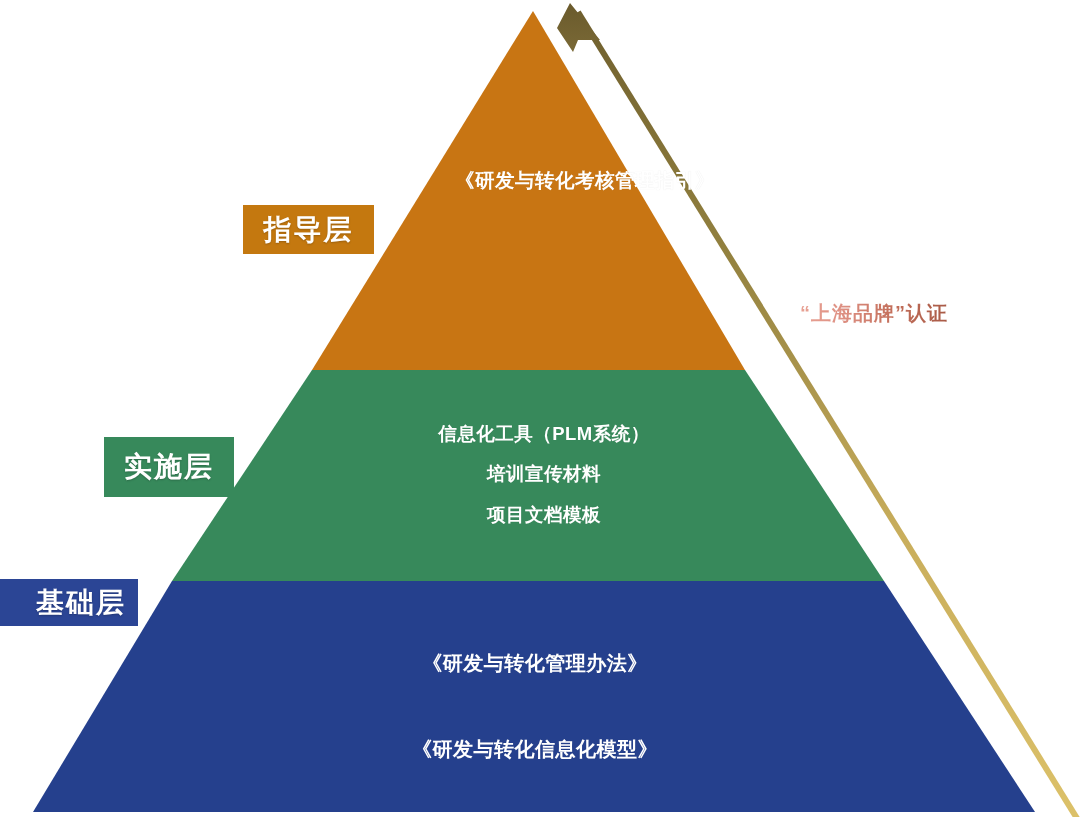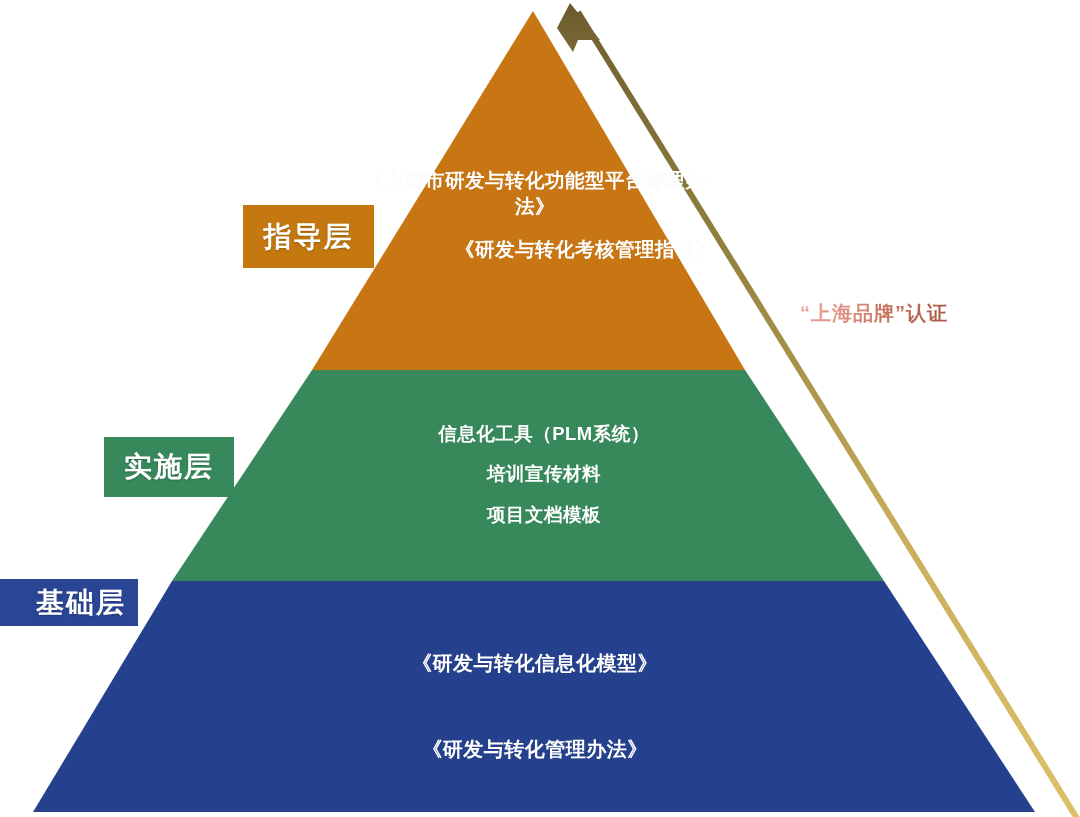--- a/index.html
+++ b/index.html
@@ -76,21 +76,21 @@
     justify-content: center;
     color: #ffffff;
     font-weight: bold;
     font-size: 28px;
     letter-spacing: 2px;
     text-shadow: 0 1px 2px rgba(0,0,0,0.22);
   }
 
   #label-guiding {
     left: 243px; top: 205px;
-    width: 131px; height: 63px;
+    width: 131px; height: 49px;
     background: #C4780F;
   }
   #label-implementation {
     left: 104px; top: 437px;
     width: 130px; height: 60px;
     background: #37895B;
   }
   #label-foundation {
     left: -10px; top: 579px;
     width: 148px; height: 47px;
@@ -140,33 +140,32 @@
     <polygon points="312,370 745,370 884,581 172,581" fill="#37895B"></polygon>
 
     <polygon points="533,11 745,370 312,370" fill="#C87513"></polygon>
 
     <line x1="1078" y1="820" x2="578" y2="12" stroke="url(#arrowGrad)" stroke-width="6" stroke-linecap="butt"></line>
 
     <polygon points="570,3 600,40 578,40 573,52 557,28" fill="url(#arrowHeadGrad)"></polygon>
   </svg>
 
   <div id="guiding-text-block" class="layer-text">
-    <div class="tline">《上海市研发与转化功能型平台管理办法》</div>
     <div class="tline">《研发与转化考核管理指引》</div>
   </div>
 
   <div id="implementation-text-block" class="layer-text">
     <div class="tline">信息化工具（PLM系统）</div>
     <div class="tline">培训宣传材料</div>
     <div class="tline">项目文档模板</div>
   </div>
 
   <div id="foundation-text-block" class="layer-text">
+    <div class="tline">《研发与转化管理办法》</div>
     <div class="tline">《研发与转化信息化模型》</div>
-    <div class="tline">《研发与转化管理办法》</div>
   </div>
 
   <div id="label-guiding" class="side-label">指导层</div>
 
   <div id="label-implementation" class="side-label">实施层</div>
 
   <div id="label-foundation" class="side-label">基础层</div>
 
   <div id="brand-annotation">“上海品牌”认证</div>
 

